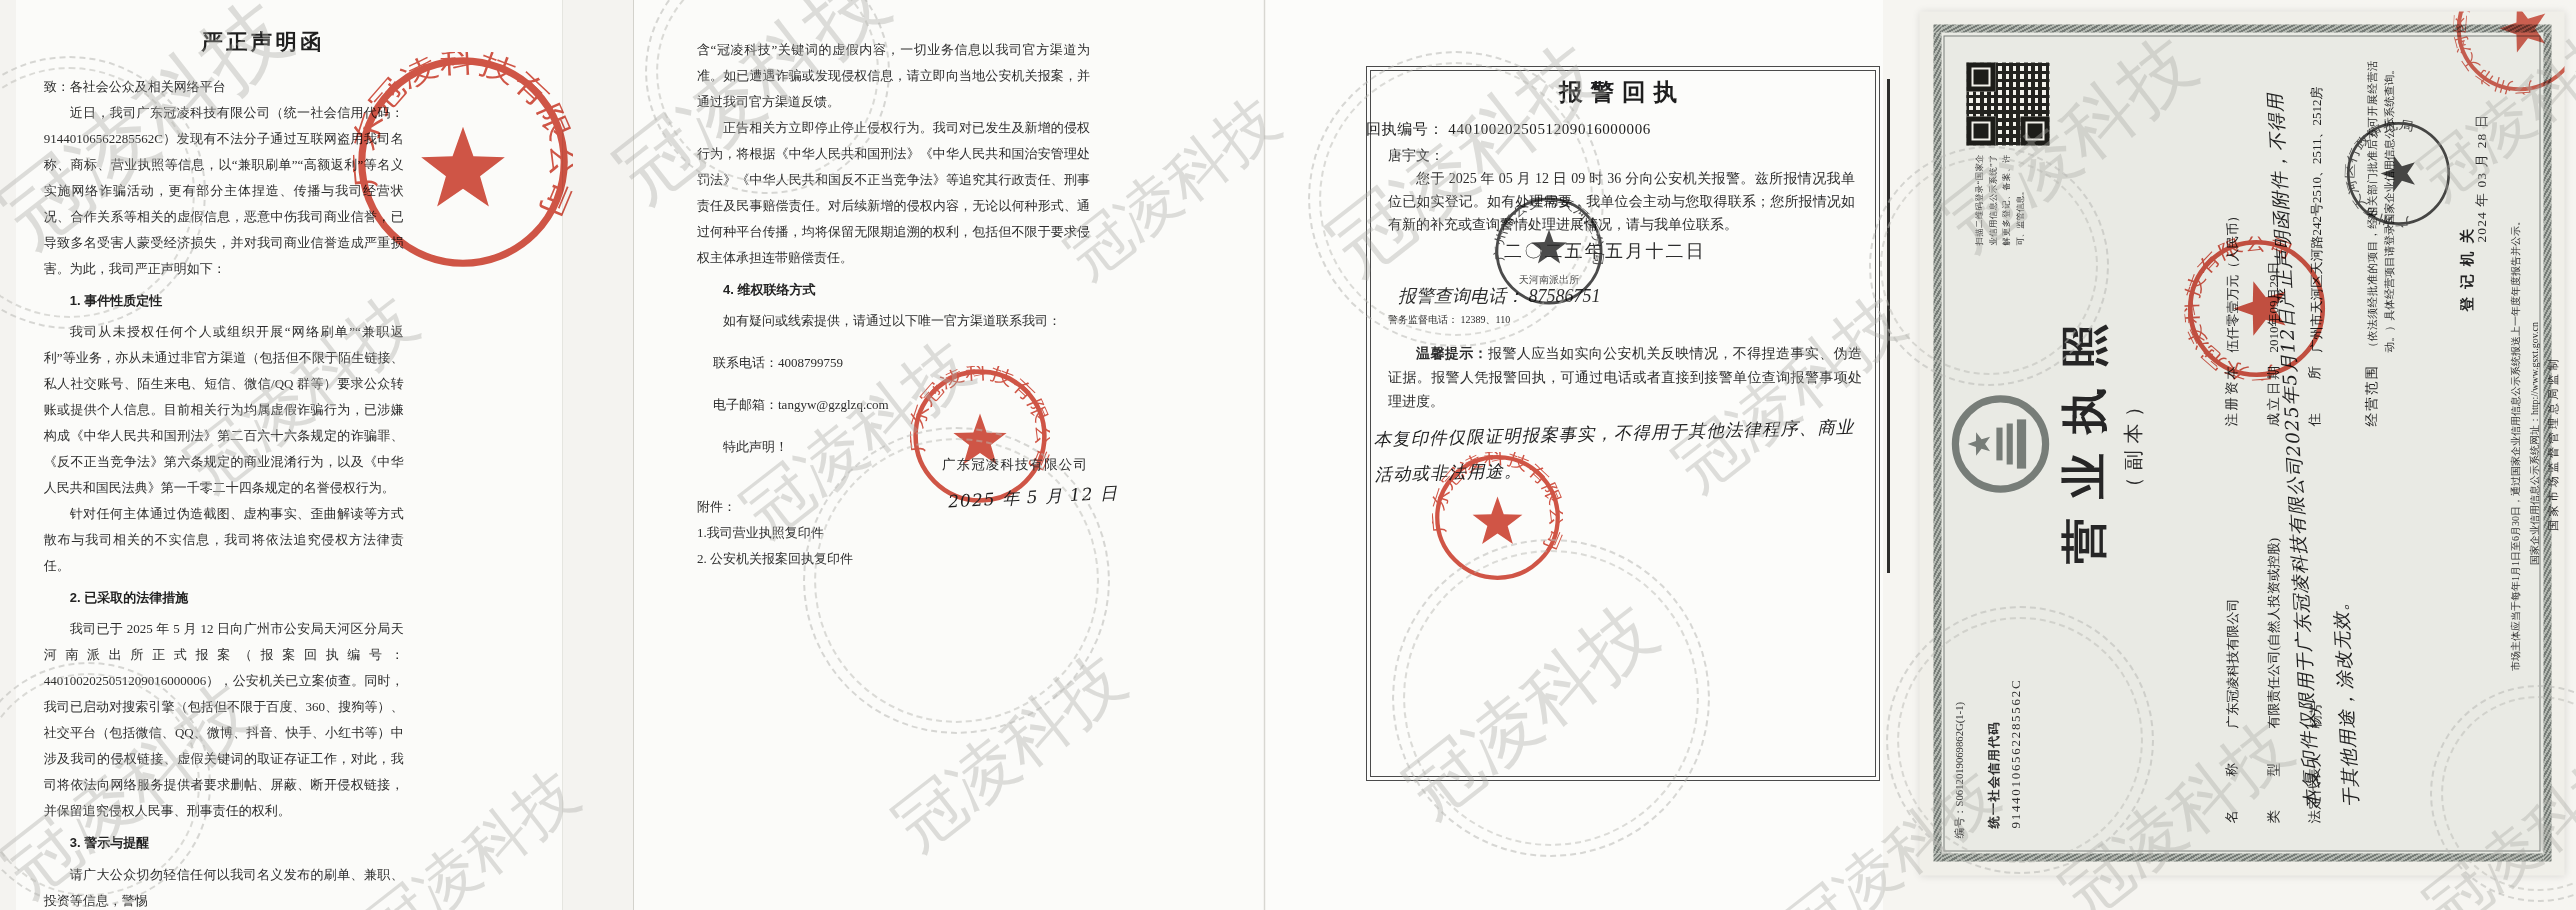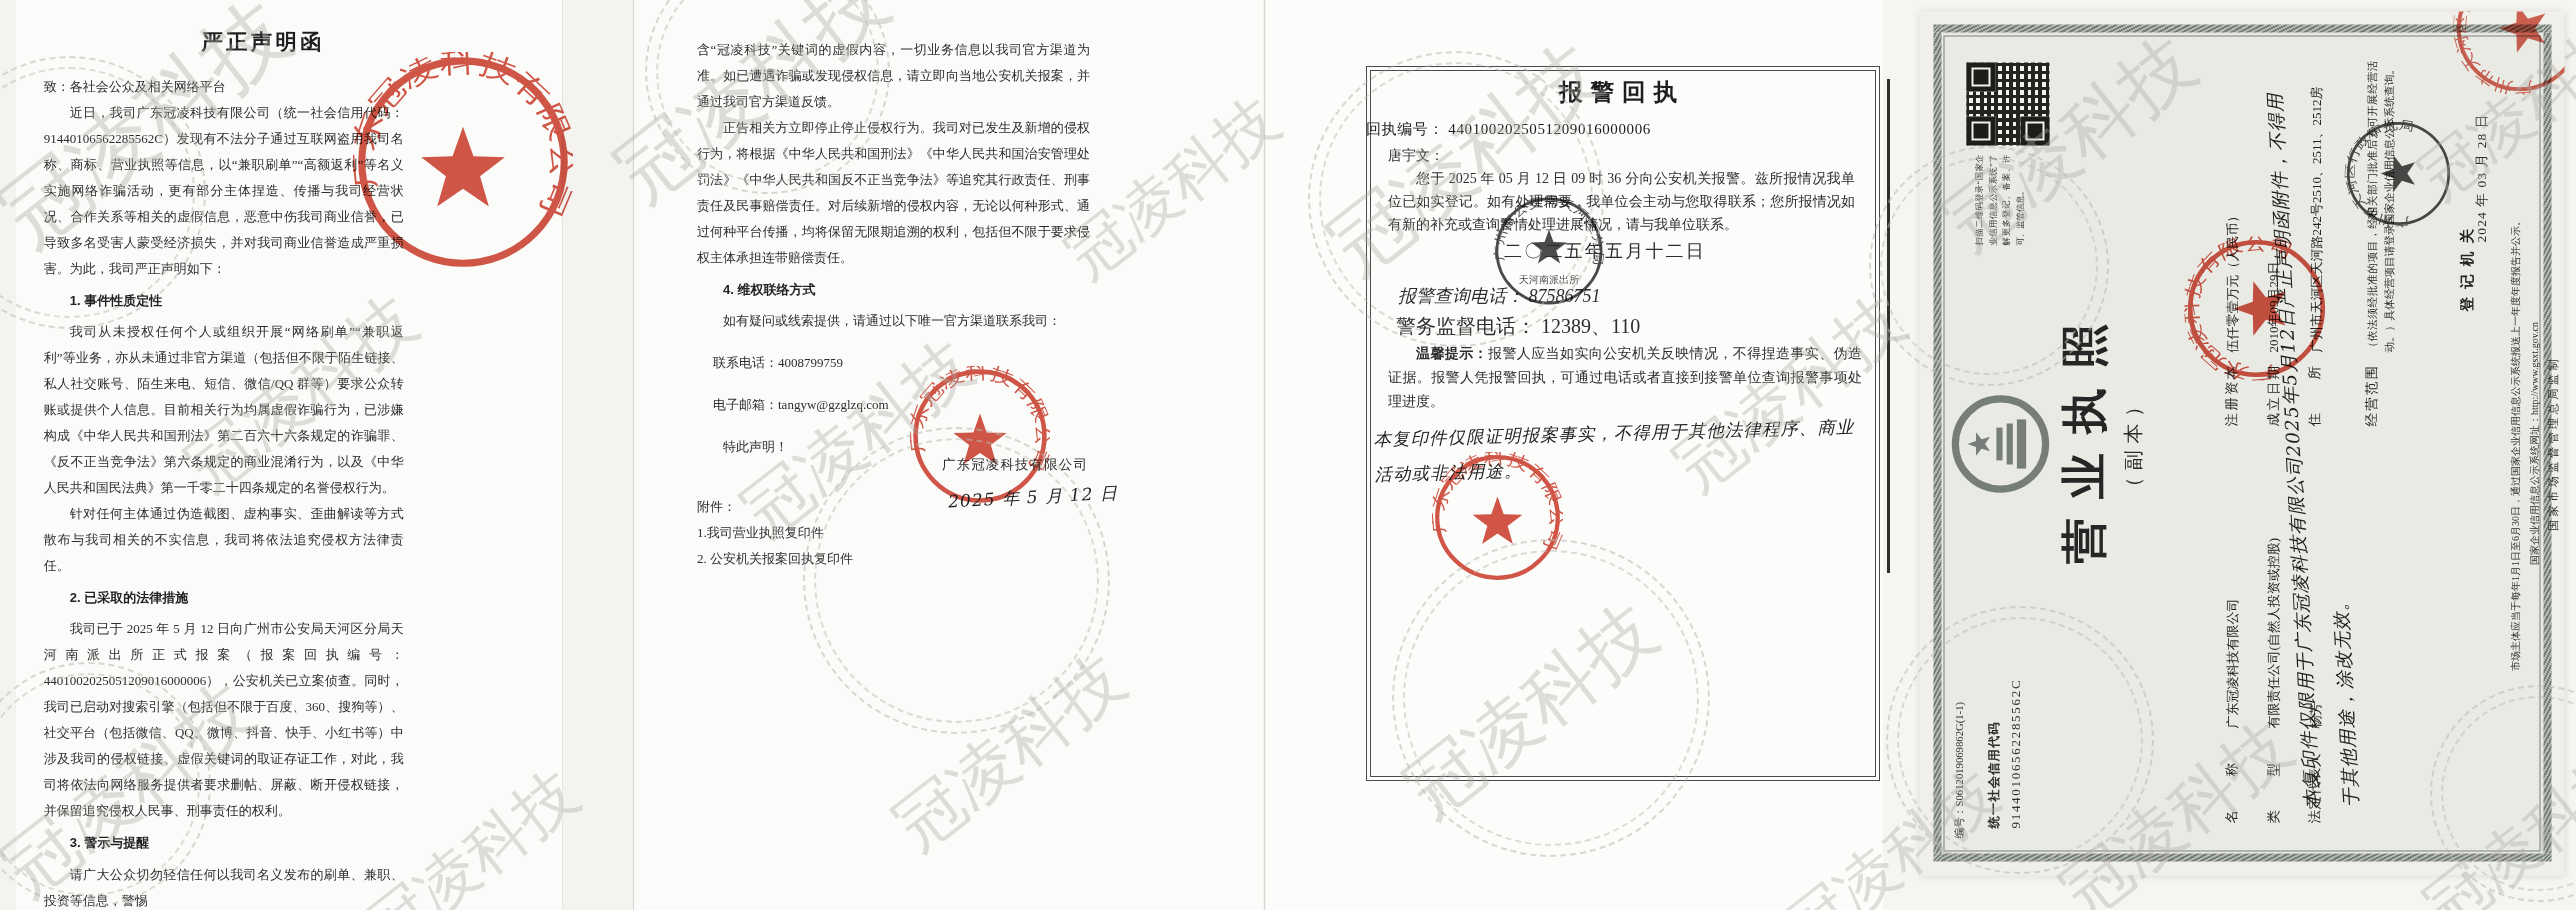--- a/index.html
+++ b/index.html
@@ -127,21 +127,21 @@
   <svg class="seal black" style="left:227px;top:195px;" width="112" height="112" viewBox="0 0 200 200">
     <circle cx="100" cy="100" r="93" fill="none" stroke="currentColor" stroke-width="5"></circle>
     <path id="arc-police" d="M 25.7,134.6 A 82,82 0 1 1 174.3,134.6" fill="none"></path>
     <text font-size="21" fill="currentColor" font-family="Liberation Serif,serif">
       <textPath href="#arc-police" startOffset="18" textLength="300" lengthAdjust="spacingAndGlyphs">广州市公安局天河区分局</textPath>
     </text>
     <use href="#star5" transform="translate(100,95) scale(1.05)" fill="currentColor"></use>
     <text x="100" y="158" font-size="18" fill="currentColor" text-anchor="middle" font-family="Liberation Serif,serif">天河南派出所</text>
   </svg>
   <div class="r-abs" style="left:132px;top:284px;font-size:18px;font-style:italic;">报警查询电话： 87586751</div>
-  <div class="r-abs" style="left:130px;top:313px;font-size:20px;">警务监督电话： 12389、110</div>
+  <div class="r-abs" style="left:122px;top:313px;font-size:10px;">警务监督电话： 12389、110</div>
   <div class="r-abs" style="left:122px;top:342px;width:474px;font-size:14px;line-height:24px;text-align:justify;text-indent:2em;">
     <b style="font-family:Liberation Mono, monospace;">温馨提示：</b><span>报警人应当如实向公安机关反映情况，不得捏造事实、伪造证据。报警人凭报警回执，可通过电话或者直接到接警单位查询报警事项处理进度。</span>
   </div>
   <div class="r-abs handwrite" style="left:108px;top:416px;width:494px;font-size:17.4px;line-height:35px;transform:rotate(-1.5deg);z-index:31;">本复印件仅限证明报案事实，不得用于其他法律程序、商业活动或非法用途。</div>
   <svg class="seal red" style="left:166px;top:452px;" width="131" height="131" viewBox="0 0 200 200">
     <circle cx="100" cy="100" r="92" fill="none" stroke="currentColor" stroke-width="6.5"></circle>
     <path id="arc-seal-3" d="M 25.7,134.6 A 82,82 0 1 1 174.3,134.6" fill="none"></path>
     <text font-size="26" fill="currentColor" font-family="Liberation Serif,serif">
       <textPath href="#arc-seal-3" startOffset="12" textLength="330" lengthAdjust="spacingAndGlyphs">广东冠凌科技有限公司</textPath>
     </text>

